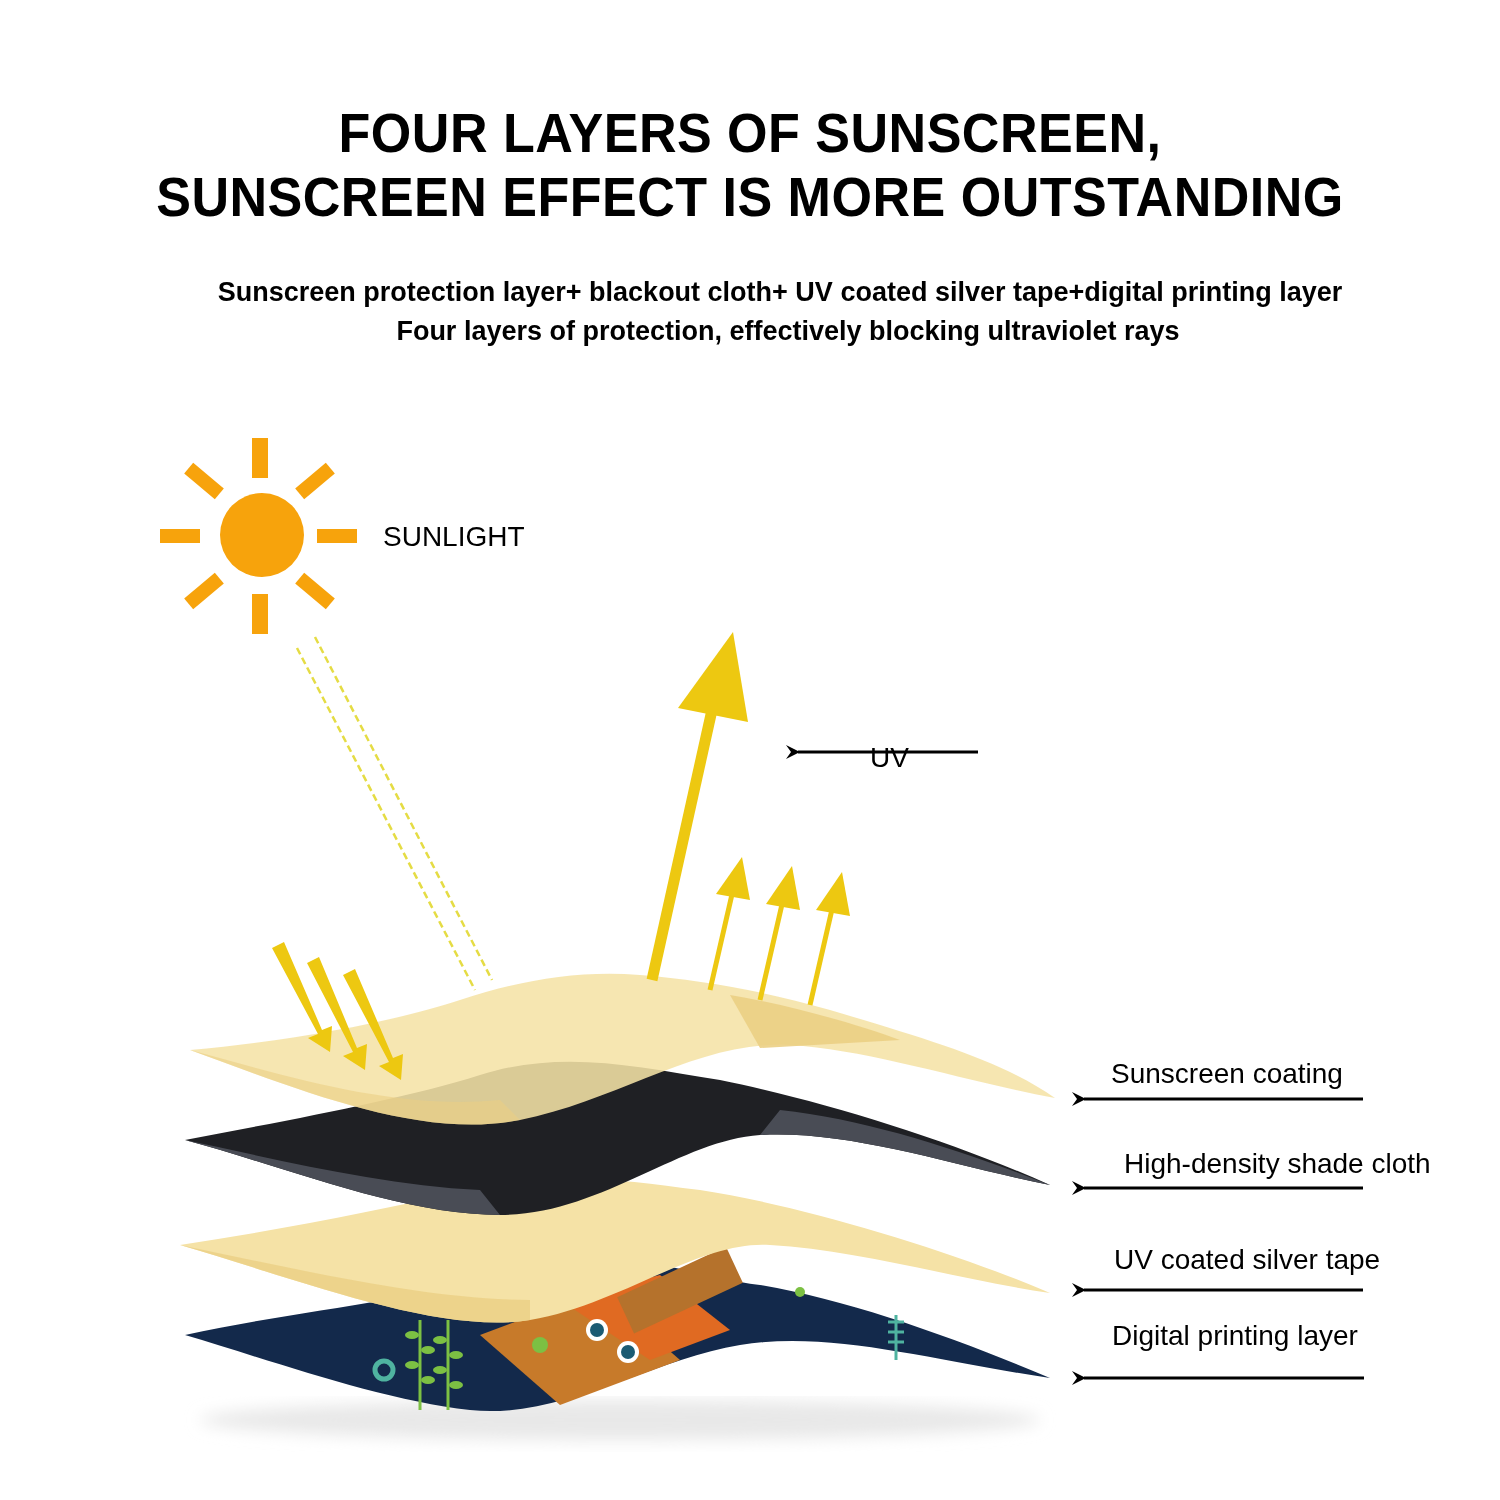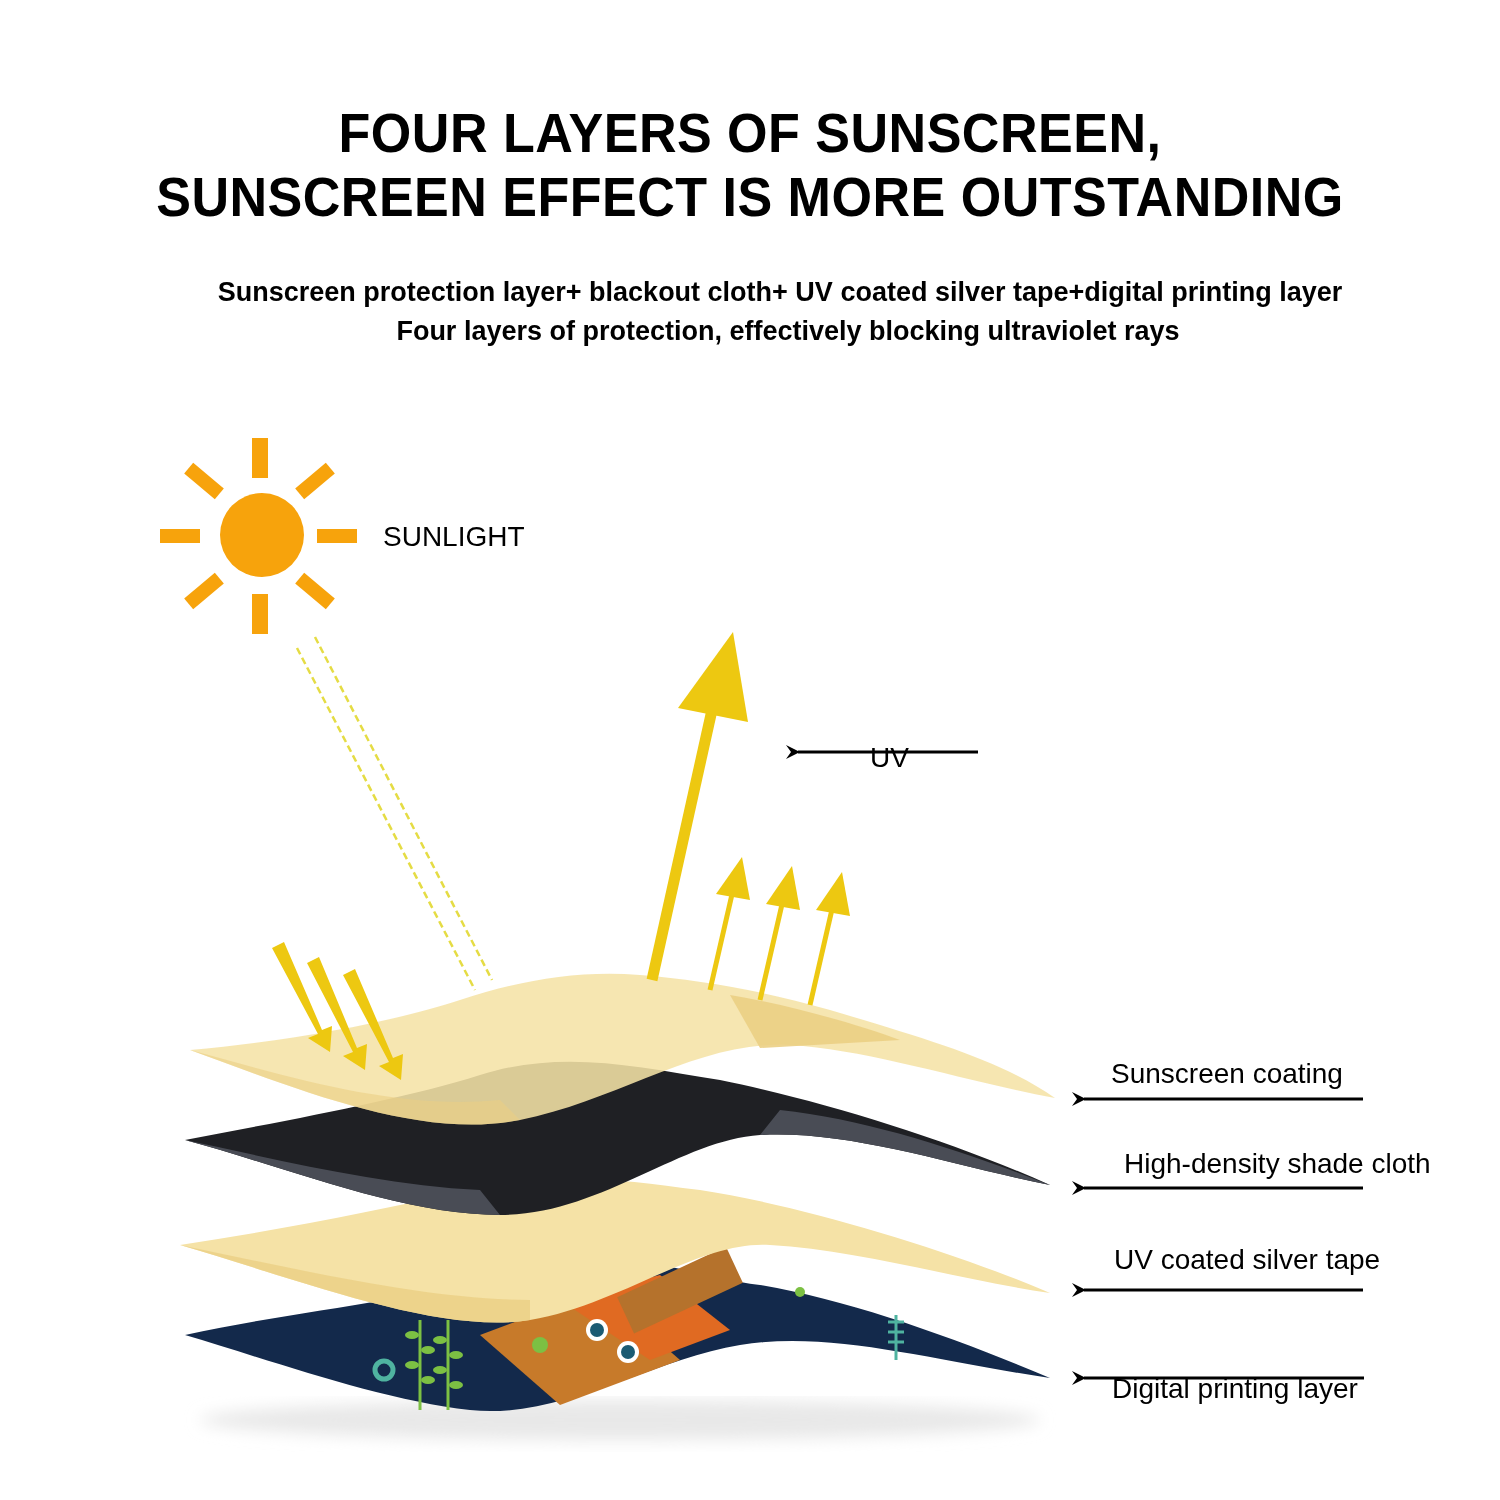--- a/index.html
+++ b/index.html
@@ -140,13 +140,13 @@
     <line x1="1364" y1="1378" x2="1084" y2="1378" marker-end="url(#arrowBlack)"></line>
   </g>
 </svg>
 
 <div class="sun-label" style="left:383px; top:521px;text-align:right;">SUNLIGHT</div>
 <div class="uv-label" style="left:870px; top:742px;">UV</div>
 
 <div class="layer-label" style="left:1111px; top:1058px;">Sunscreen coating</div>
 <div class="layer-label" style="left:1112px; top:1148px;margin-left:12px;">High-density shade cloth</div>
 <div class="layer-label" style="left:1114px; top:1244px;">UV coated silver tape</div>
-<div class="layer-label" style="left:1112px; top:1373px;">Digital printing layer</div>
+<div class="layer-label" style="left:1112px; top:1320px;">Digital printing layer</div>
 
 </body></html>

